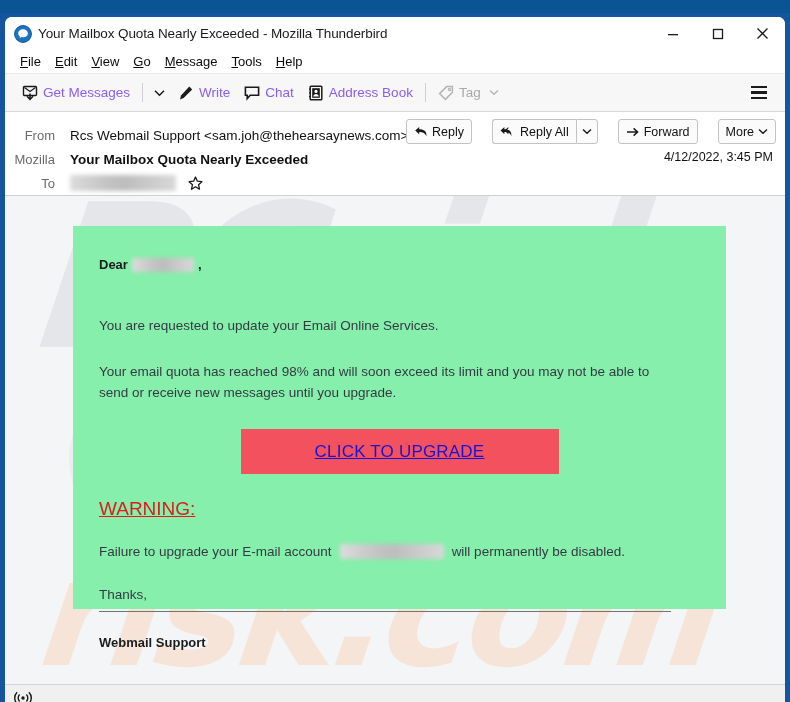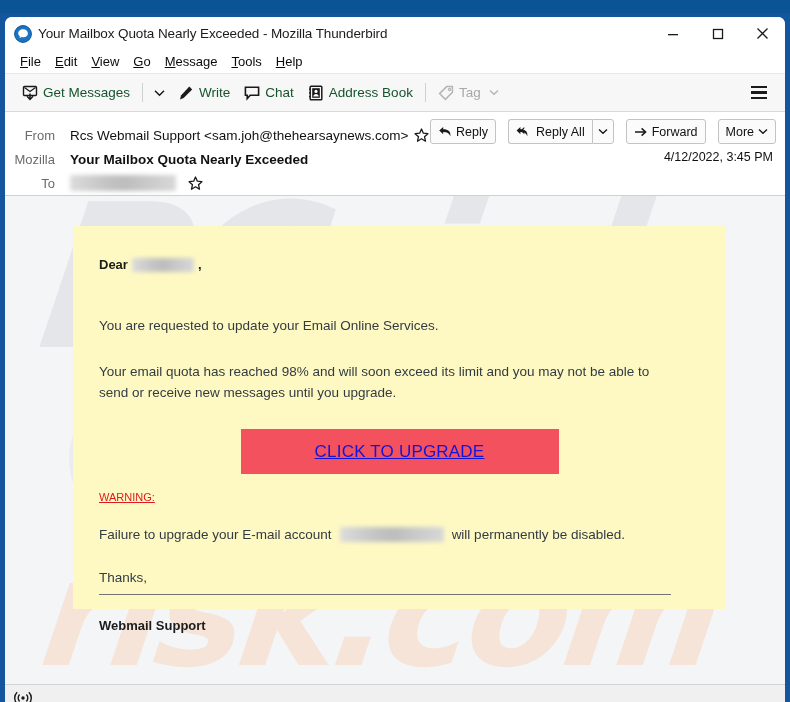--- a/index.html
+++ b/index.html
@@ -88,21 +88,21 @@
     padding: 0 8px 0 10px;
     border-bottom: 1px solid #d8d8d8;
     position: relative;
   }
   .tbtn {
     display: flex;
     align-items: center;
     gap: 5px;
     padding: 4px 7px;
     font-size: 13.5px;
-    color: #14532d;
+    color: #8b5cf6;
     white-space: nowrap;
     border-radius: 3px;
   }
   .tbtn.disabled { color: #a9a9a9; }
   .tbtn .ico { display: flex; align-items: center; }
   .tb-sep {
     width: 1px; height: 19px;
     background: #cfcfcf;
     margin: 0 5px;
   }
@@ -162,21 +162,21 @@
   }
   .star {
     width: 15px; height: 15px; flex: 0 0 15px;
   }
   #reply-group {
     position: absolute;
     right: 9px;
     top: 7px;
     display: flex;
     align-items: stretch;
-    gap: 12px;
+    gap: 20px;
   }
   .rbtn {
     display: flex;
     align-items: center;
     gap: 4px;
     background: #fbfbfb;
     border: 1px solid #c3c3c3;
     border-radius: 3px;
     font-size: 12.5px;
     color: #111;
@@ -248,21 +248,21 @@
     width: 42px; height: 42px;
     border-radius: 50%;
     background: rgba(250,214,196,0.55);
   }
 
   #mail-card {
     position: absolute;
     left: 68px; top: 30px;
     width: 653px;
     height: 383px;
-    background: #fef9c3;
+    background: #86efac;
     z-index: 1;
     padding: 26px 26px 0 26px;
     font-family: "Liberation Sans", sans-serif;
   }
   .m-line {
     font-size: 13.5px;
     color: #333b42;
     line-height: 21px;
   }
   #m-greet {
@@ -290,23 +290,23 @@
     justify-content: center;
     text-align: right;
   }
   #cta a {
     color: #1414d6;
     font-size: 17px;
     text-decoration: underline;
     letter-spacing: 0.2px;
   }
   #m-warn {
-    margin-top: 17px;
+    margin-top: 24px;
     color: #e01b1b;
-    font-size: 11px;
+    font-size: 19px;
     text-decoration: underline;
   }
   #m-fail {
     margin-top: 21px;
     display: flex;
     align-items: center;
     gap: 2px;
     flex-wrap: nowrap;
     text-align: center;
   }

